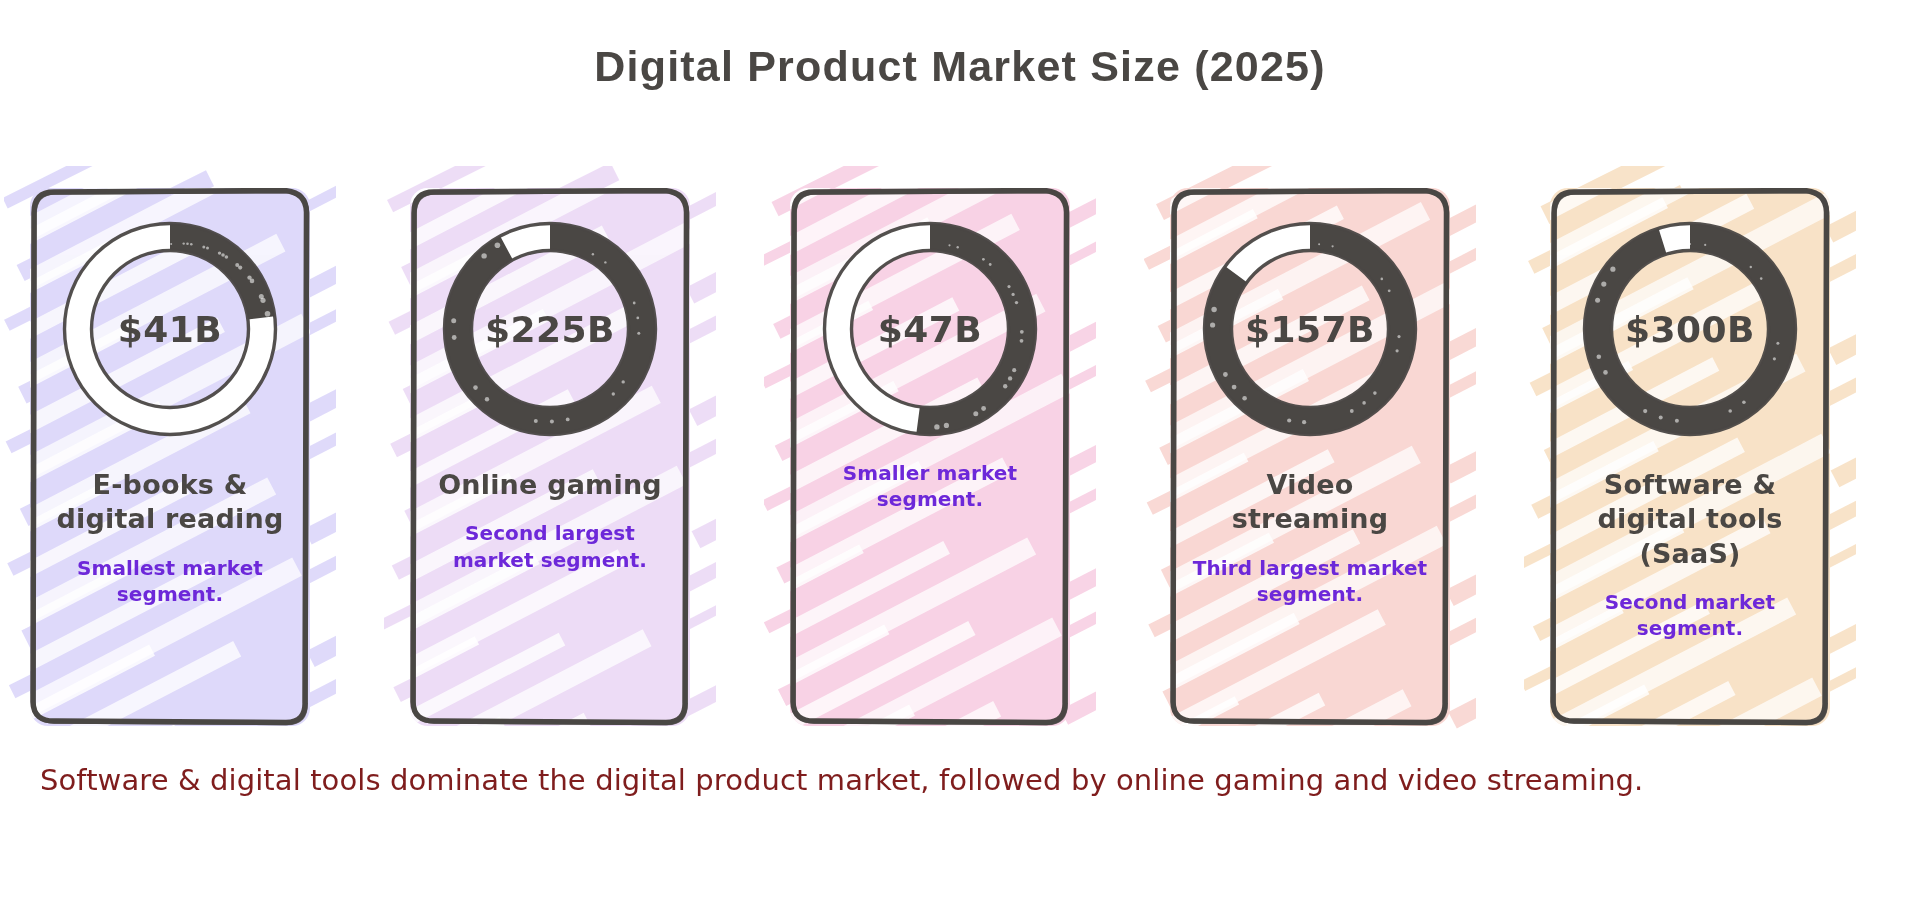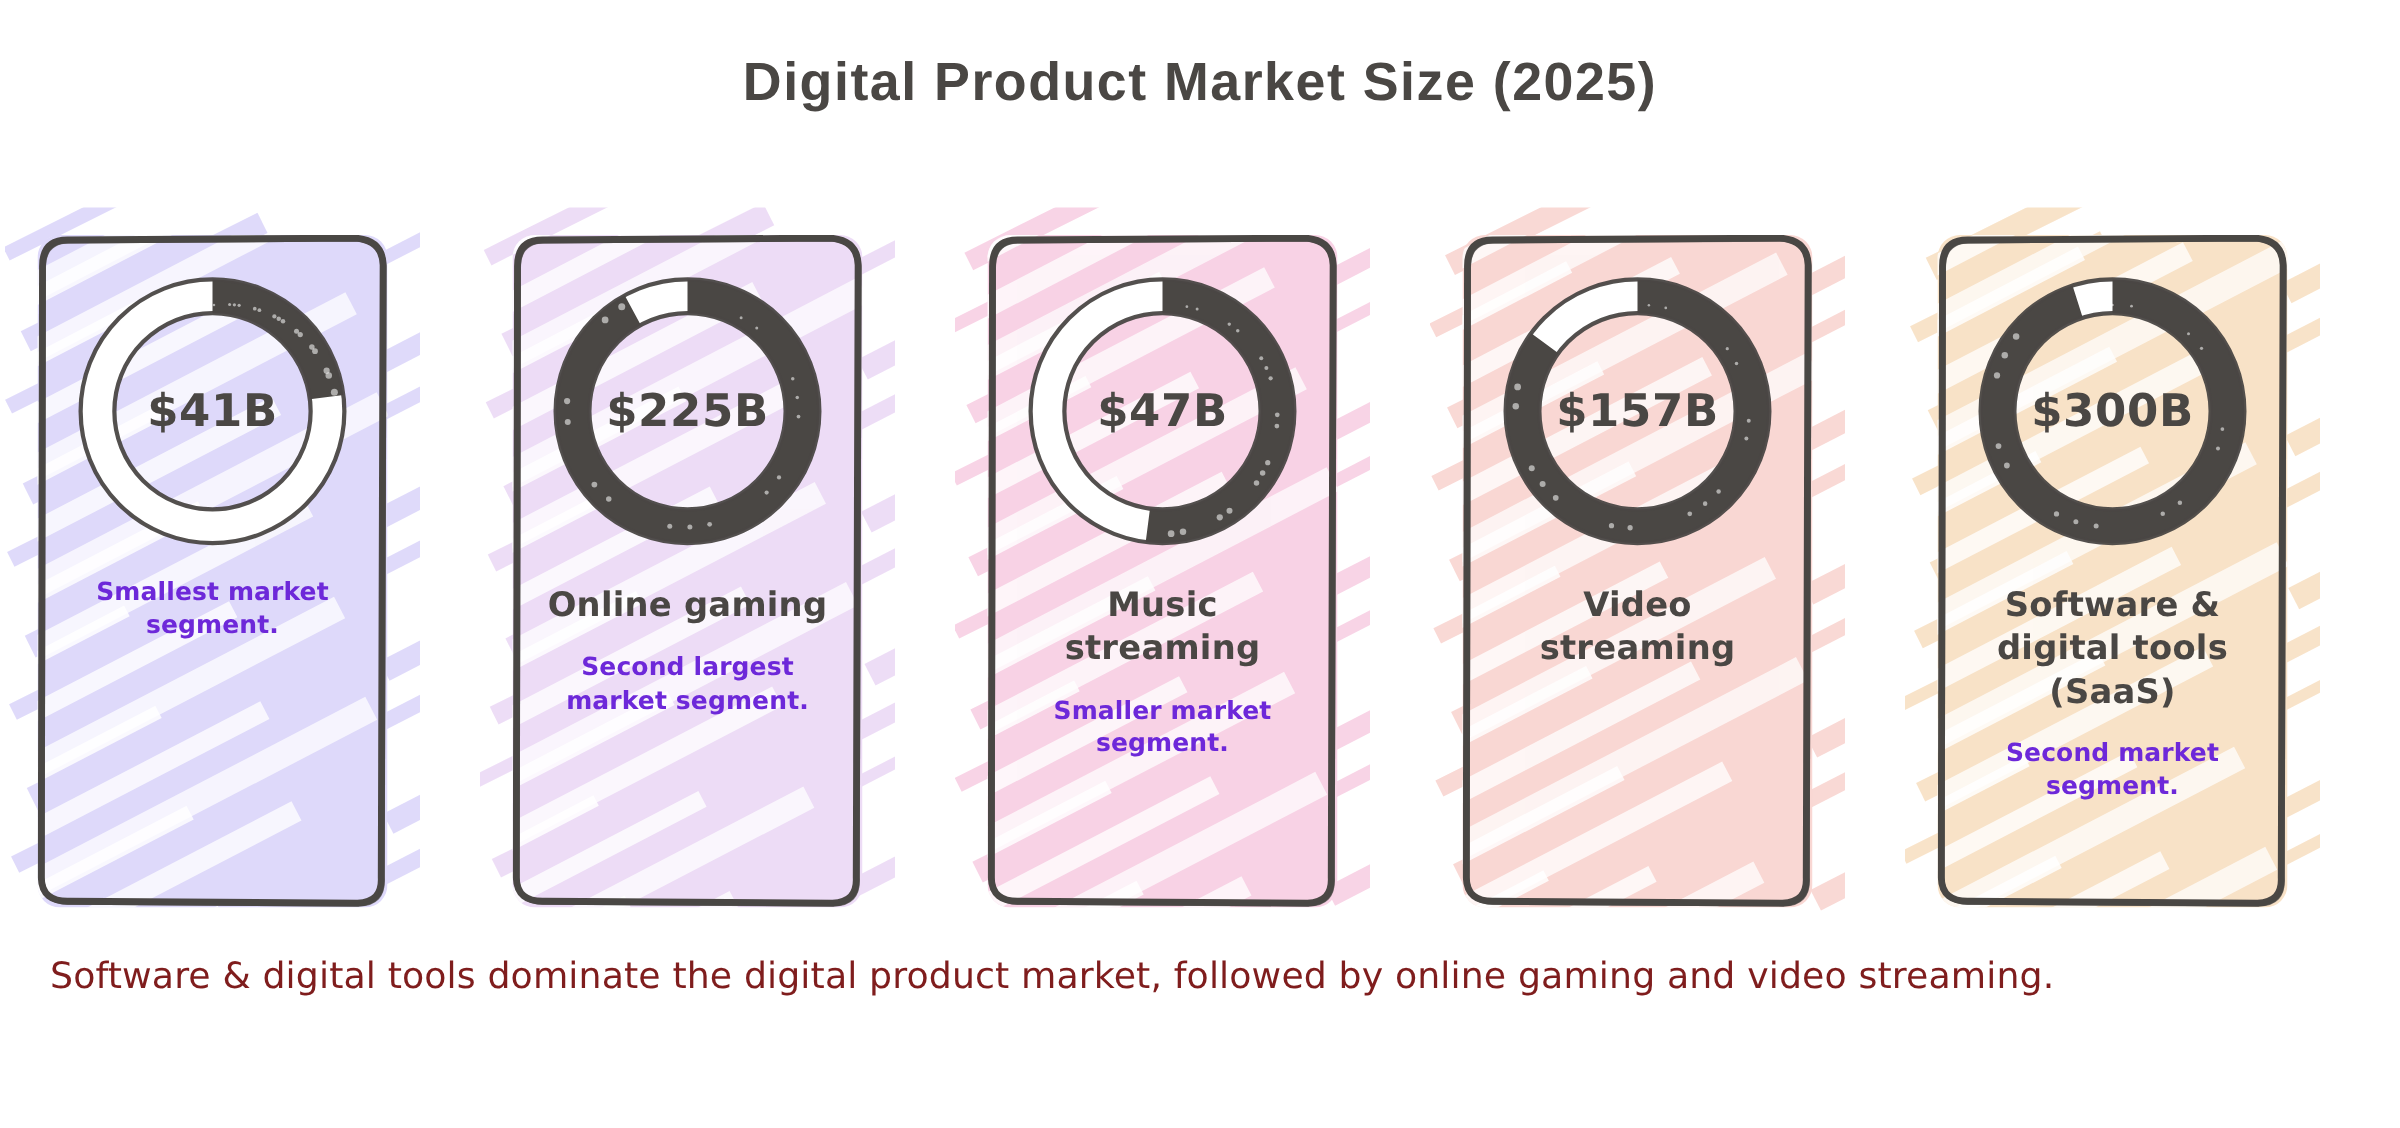--- a/index.html
+++ b/index.html
@@ -220,20 +220,21 @@
               <circle cx="150.5" cy="32.1" r="1.5" fill="#ffffff" opacity="0.55"></circle>
               <circle cx="183.2" cy="51.6" r="2.1" fill="#ffffff" opacity="0.55"></circle>
               <circle cx="206.0" cy="84.3" r="2.6" fill="#ffffff" opacity="0.55"></circle>
               <circle cx="134.3" cy="28.2" r="1.3" fill="#ffffff" opacity="0.55"></circle>
               <circle cx="169.4" cy="41.0" r="1.8" fill="#ffffff" opacity="0.55"></circle>
     <circle cx="113" cy="113" r="105.5" fill="none" stroke="#4a4744" stroke-width="3.4" opacity="0.95"></circle>
     <circle cx="113" cy="113" r="78.5" fill="none" stroke="#4a4744" stroke-width="3.4" opacity="0.95"></circle>
   </svg>
          <div class="donut-value">$41B</div>
        </div>
+       <div class="card-label">E-books &amp; digital reading</div>
        <div class="card-note">Smallest market segment.</div>
      </div>
       </div>
       <div class="card">
         <svg class="card-overflow" viewBox="-30 -25 340 588" preserveAspectRatio="none">
           <path d="M -23.799999999999997 16.12 l 150.8 -75.4" stroke="#eddcf6" stroke-width="14.08" stroke-linecap="butt" opacity="0.95"></path>
           <path d="M 257 36.120000000000005 l 105.56 -54.288000000000004" stroke="#eddcf6" stroke-width="12.672" stroke-linecap="butt" opacity="0.95"></path>
           <path d="M -7.899999999999999 87.66 l 214.4 -107.2" stroke="#eddcf6" stroke-width="20.439999999999998" stroke-linecap="butt" opacity="0.95"></path>
           <path d="M 283.5 107.66 l 150.07999999999998 -77.184" stroke="#eddcf6" stroke-width="18.395999999999997" stroke-linecap="butt" opacity="0.95"></path>
           <path d="M -22 141.2 l 158 -79" stroke="#eddcf6" stroke-width="14.8" stroke-linecap="butt" opacity="0.95"></path>
@@ -423,21 +424,20 @@
               <circle cx="204.5" cy="124.8" r="1.9" fill="#ffffff" opacity="0.55"></circle>
               <circle cx="158.8" cy="197.8" r="2.5" fill="#ffffff" opacity="0.55"></circle>
               <circle cx="140.7" cy="31.2" r="1.2" fill="#ffffff" opacity="0.55"></circle>
               <circle cx="199.5" cy="86.6" r="1.7" fill="#ffffff" opacity="0.55"></circle>
               <circle cx="188.2" cy="170.3" r="2.2" fill="#ffffff" opacity="0.55"></circle>
     <circle cx="113" cy="113" r="105.5" fill="none" stroke="#4a4744" stroke-width="3.4" opacity="0.95"></circle>
     <circle cx="113" cy="113" r="78.5" fill="none" stroke="#4a4744" stroke-width="3.4" opacity="0.95"></circle>
   </svg>
          <div class="donut-value">$47B</div>
        </div>
-       <div class="card-label">Music streaming</div>
        <div class="card-note">Smaller market segment.</div>
      </div>
       </div>
       <div class="card">
         <svg class="card-overflow" viewBox="-30 -25 340 588" preserveAspectRatio="none">
           <path d="M -13.599999999999998 22.240000000000002 l 191.60000000000002 -95.80000000000001" stroke="#f9d7d3" stroke-width="18.16" stroke-linecap="butt" opacity="0.95"></path>
           <path d="M 274 42.24 l 134.12 -68.976" stroke="#f9d7d3" stroke-width="16.344" stroke-linecap="butt" opacity="0.95"></path>
           <path d="M -27.7 75.78 l 135.2 -67.6" stroke="#f9d7d3" stroke-width="12.52" stroke-linecap="butt" opacity="0.95"></path>
           <path d="M 250.5 95.78 l 94.63999999999999 -48.672" stroke="#f9d7d3" stroke-width="11.268" stroke-linecap="butt" opacity="0.95"></path>
           <path d="M -11.8 147.32 l 198.8 -99.4" stroke="#f9d7d3" stroke-width="18.88" stroke-linecap="butt" opacity="0.95"></path>
@@ -526,20 +526,21 @@
               <circle cx="17.1" cy="93.5" r="2.7" fill="#ffffff" opacity="0.55"></circle>
               <circle cx="192.2" cy="74.8" r="1.4" fill="#ffffff" opacity="0.55"></circle>
               <circle cx="154.8" cy="195.0" r="1.9" fill="#ffffff" opacity="0.55"></circle>
               <circle cx="28.4" cy="158.5" r="2.4" fill="#ffffff" opacity="0.55"></circle>
     <circle cx="113" cy="113" r="105.5" fill="none" stroke="#4a4744" stroke-width="3.4" opacity="0.95"></circle>
     <circle cx="113" cy="113" r="78.5" fill="none" stroke="#4a4744" stroke-width="3.4" opacity="0.95"></circle>
   </svg>
          <div class="donut-value">$157B</div>
        </div>
        <div class="card-label">Video streaming</div>
+       <div class="card-note">Third largest market segment.</div>
      </div>
       </div>
       <div class="card">
         <svg class="card-overflow" viewBox="-30 -25 340 588" preserveAspectRatio="none">
           <path d="M -8.5 25.299999999999997 l 212 -106" stroke="#f8e2c7" stroke-width="20.2" stroke-linecap="butt" opacity="0.95"></path>
           <path d="M 282.5 45.3 l 148.39999999999998 -76.32" stroke="#f8e2c7" stroke-width="18.18" stroke-linecap="butt" opacity="0.95"></path>
           <path d="M -22.6 78.84 l 155.6 -77.8" stroke="#f8e2c7" stroke-width="14.56" stroke-linecap="butt" opacity="0.95"></path>
           <path d="M 259 98.84 l 108.91999999999999 -56.016" stroke="#f8e2c7" stroke-width="13.104000000000001" stroke-linecap="butt" opacity="0.95"></path>
           <path d="M -6.699999999999999 150.38 l 219.2 -109.6" stroke="#f8e2c7" stroke-width="20.92" stroke-linecap="butt" opacity="0.95"></path>
           <path d="M 285.5 170.38 l 153.43999999999997 -78.91199999999999" stroke="#f8e2c7" stroke-width="18.828000000000003" stroke-linecap="butt" opacity="0.95"></path>

